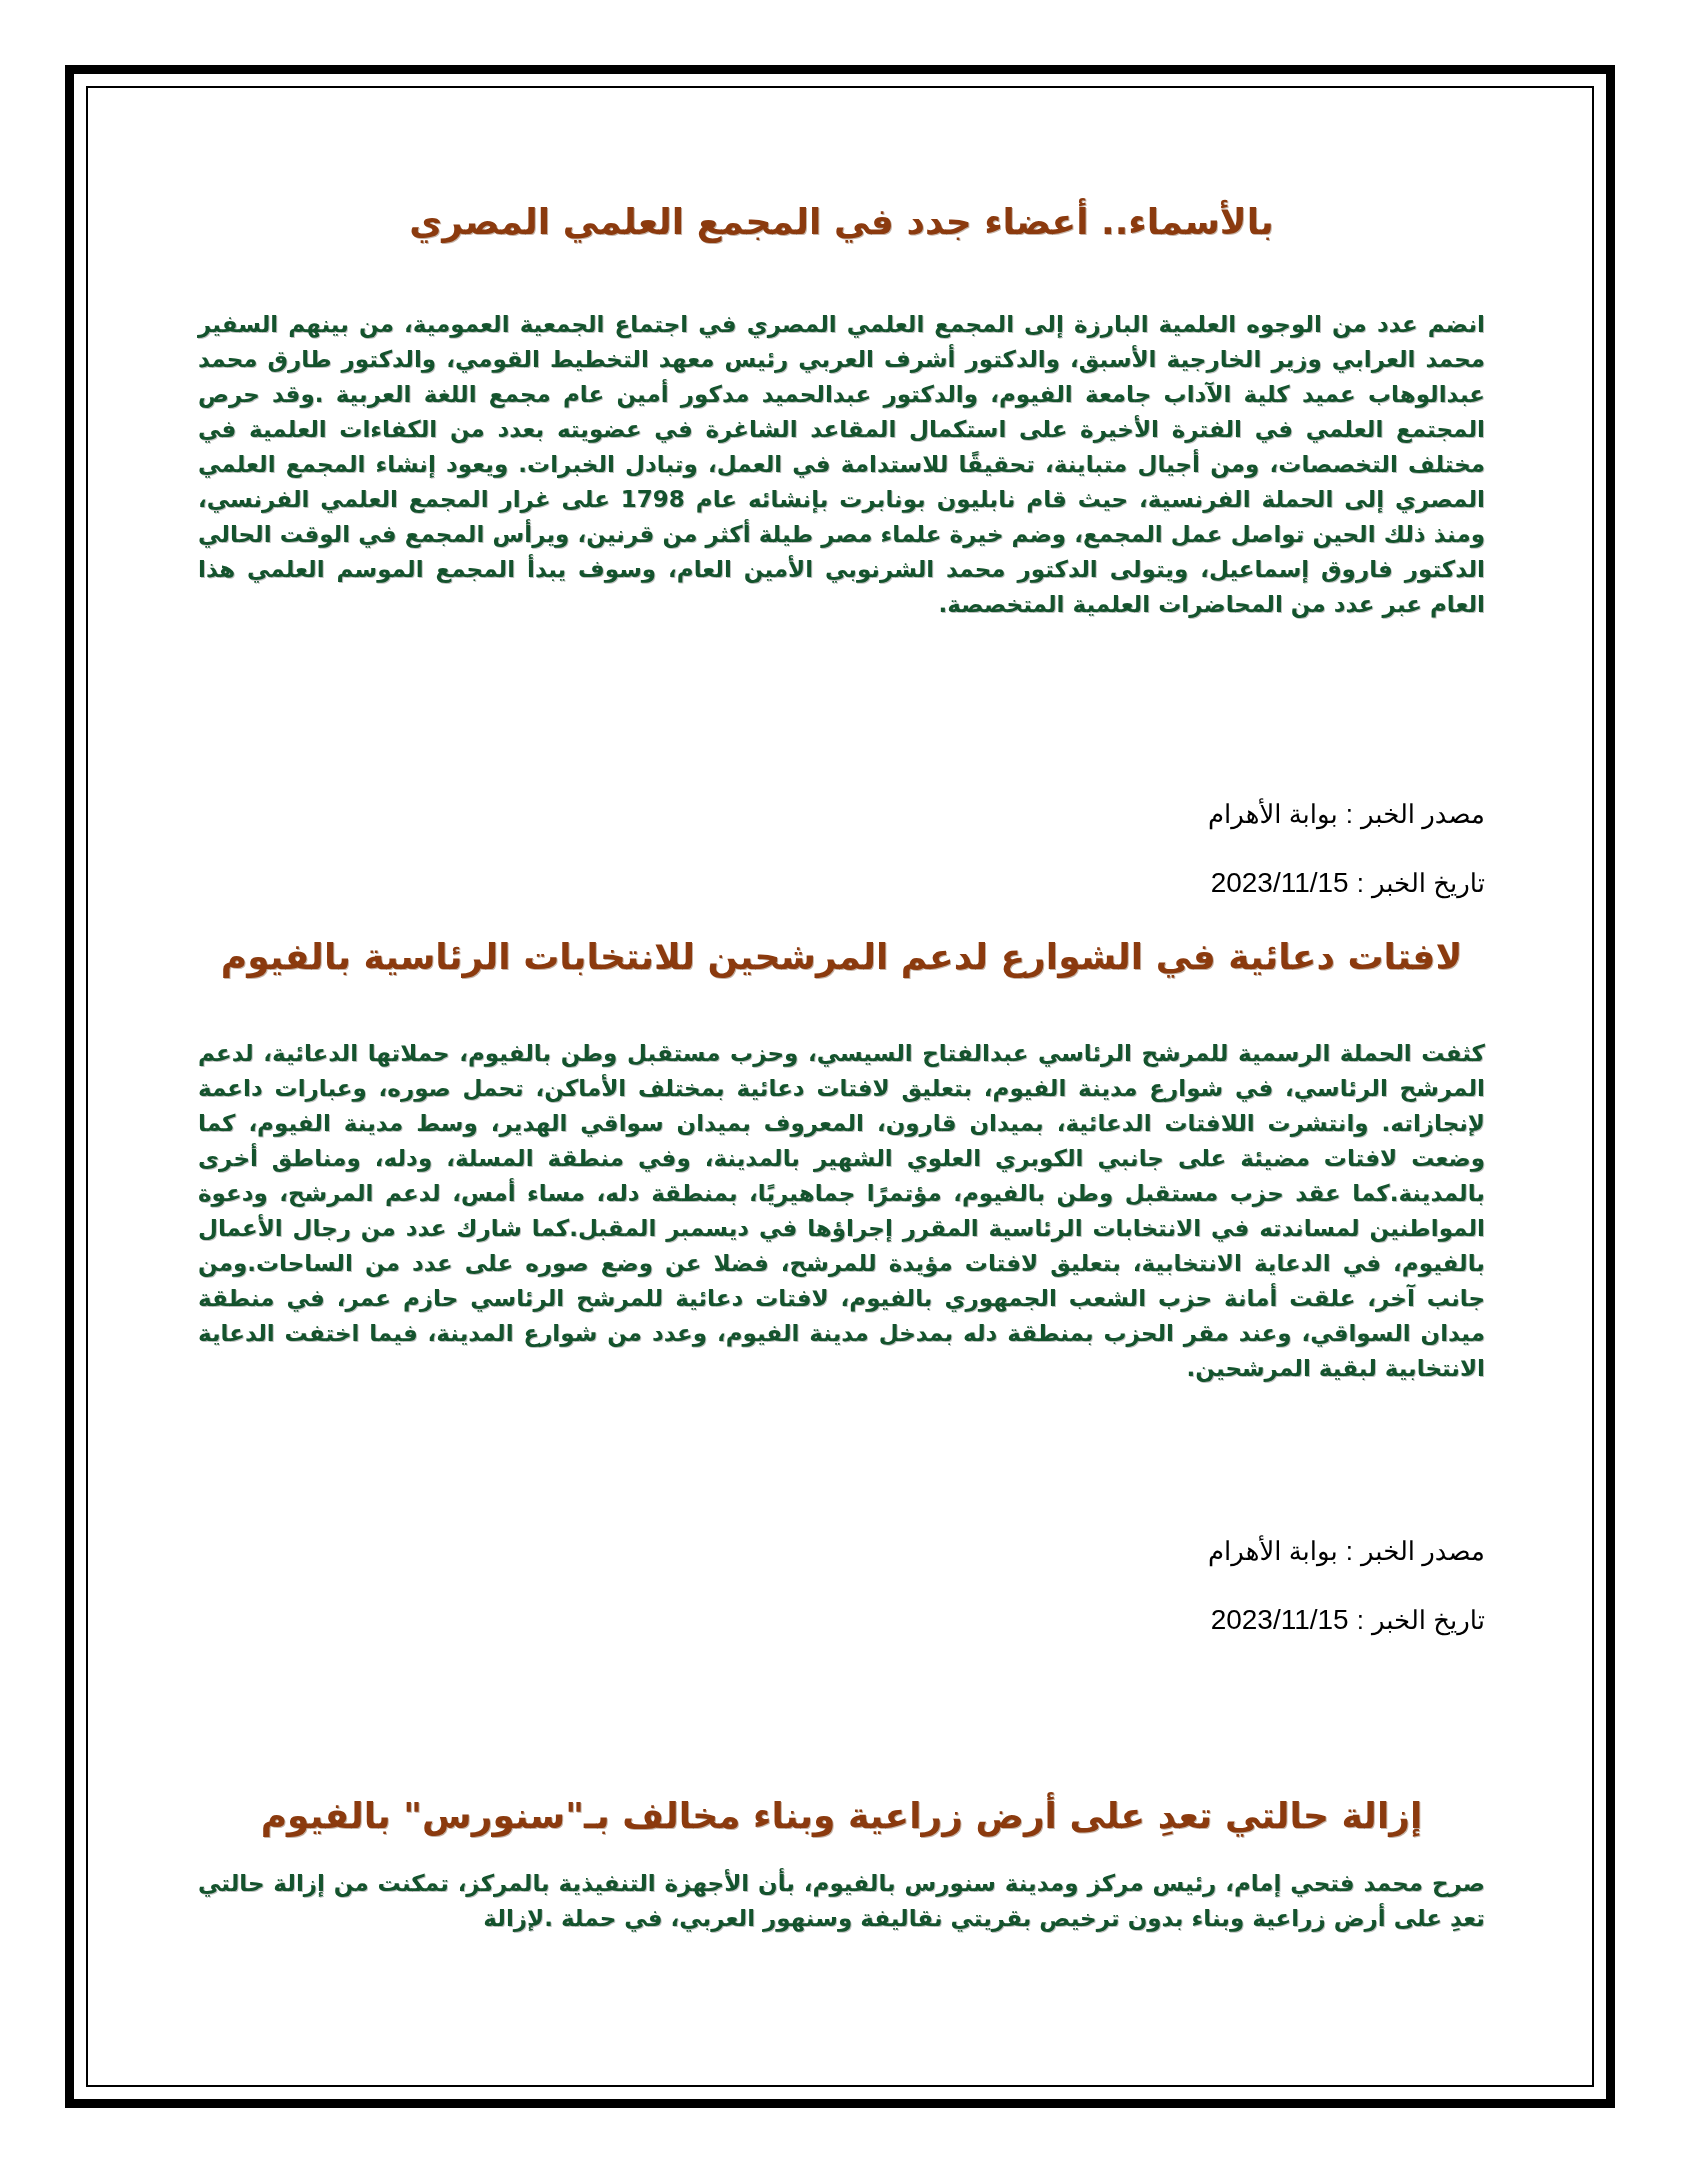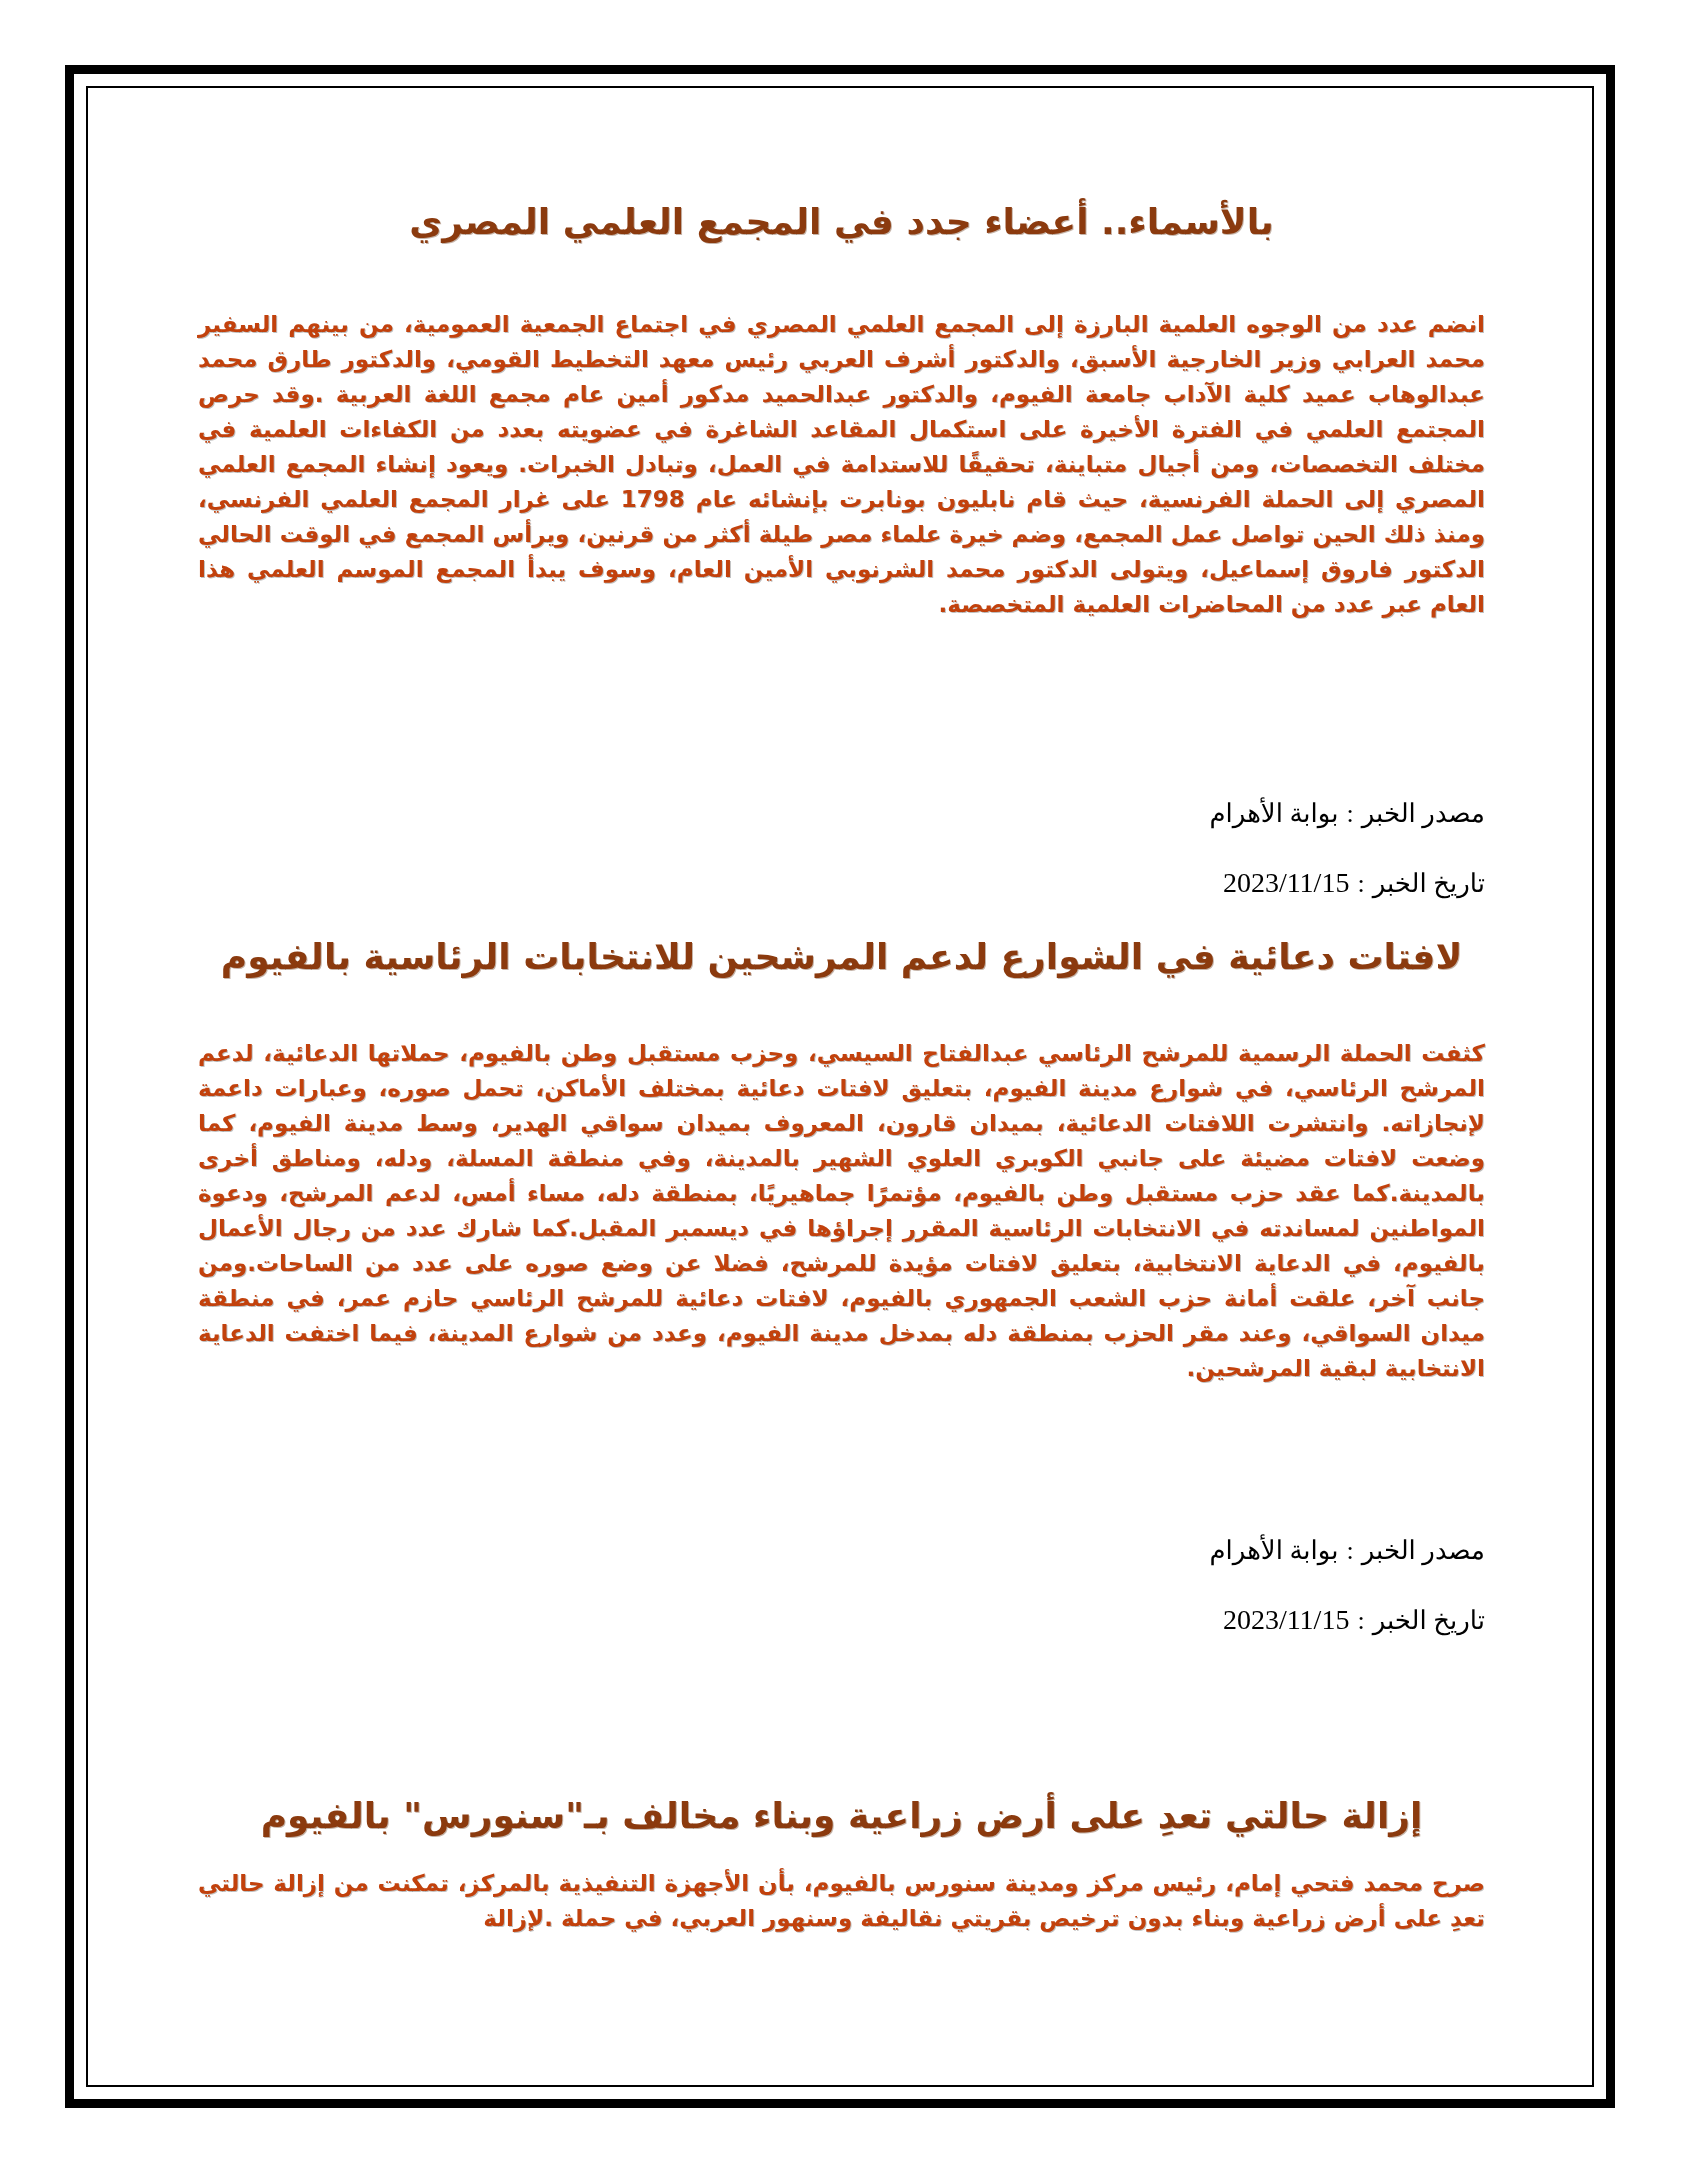--- a/index.html
+++ b/index.html
@@ -57,29 +57,29 @@
       position: absolute;
       left: 0;
       right: 0;
       margin: 0;
       font-family: "DejaVu Sans", sans-serif;
       font-size: 23px;
       line-height: 35px;
       font-weight: bold;
       text-align: justify;
       text-align-last: right;
-      color: #c2410c;
+      color: #14532d;
       text-shadow: 1px 1px 0 rgba(0, 0, 0, 0.25);
     }
     .meta-line {
       position: absolute;
       left: 0;
       right: 0;
       margin: 0;
-      font-family: Liberation Serif, serif;
+      font-family: Liberation Sans, sans-serif;
       font-size: 26px;
       line-height: 36px;
       color: #000000;
       text-align: right;
     }
     .meta-label { }
     .meta-sep { padding: 0 8px; }
     .meta-value { }
     .date-value {
       font-size: 28px;

